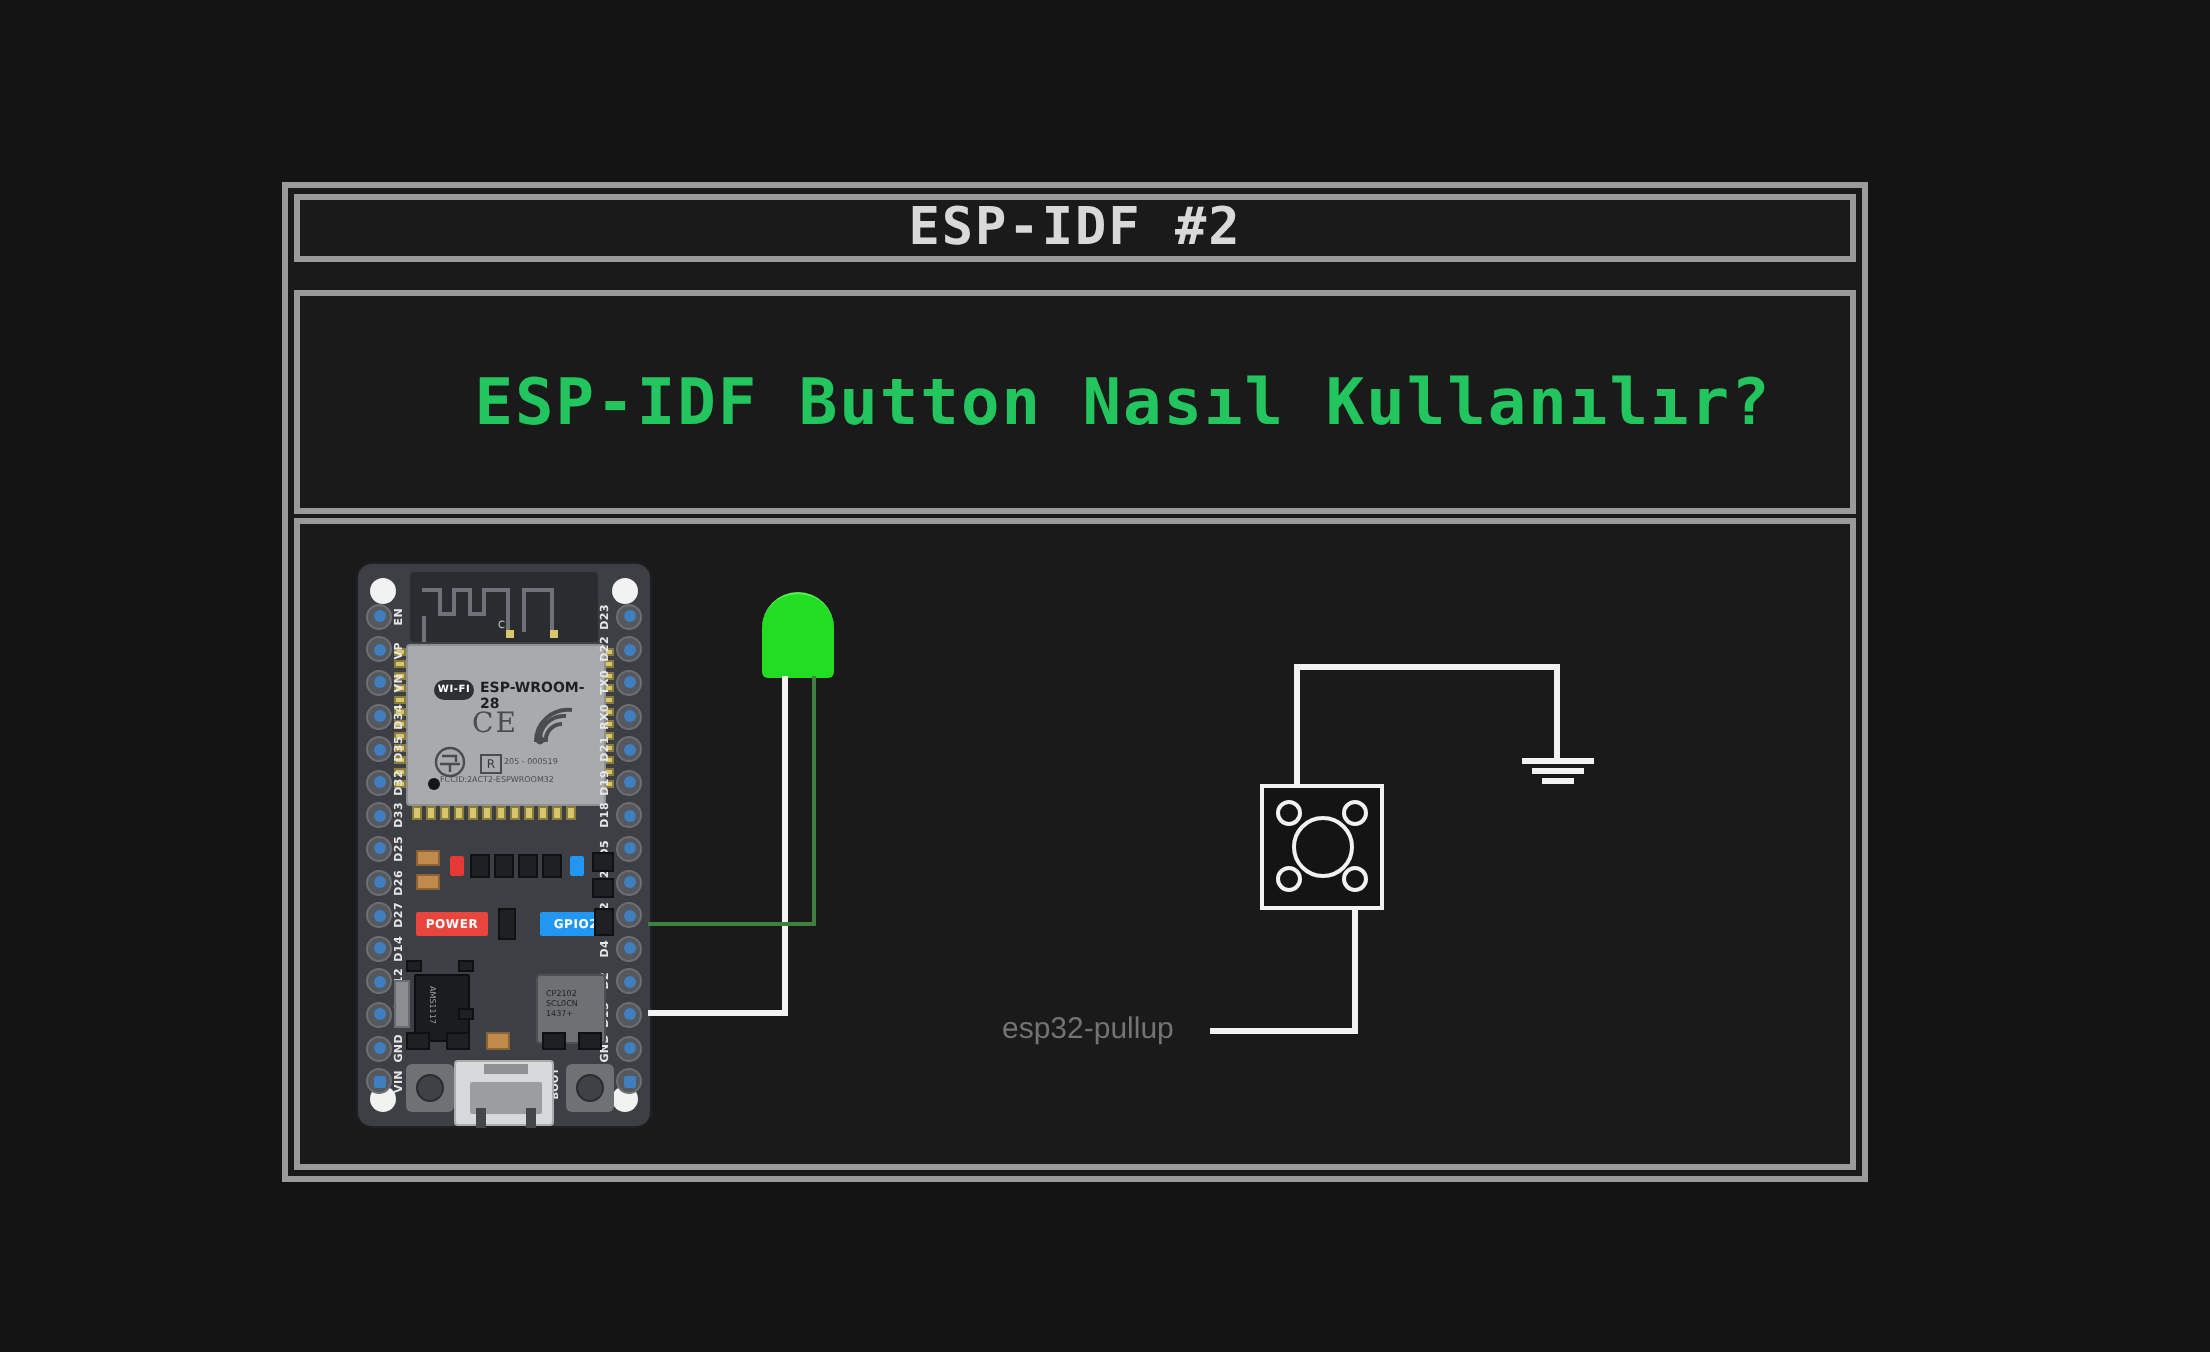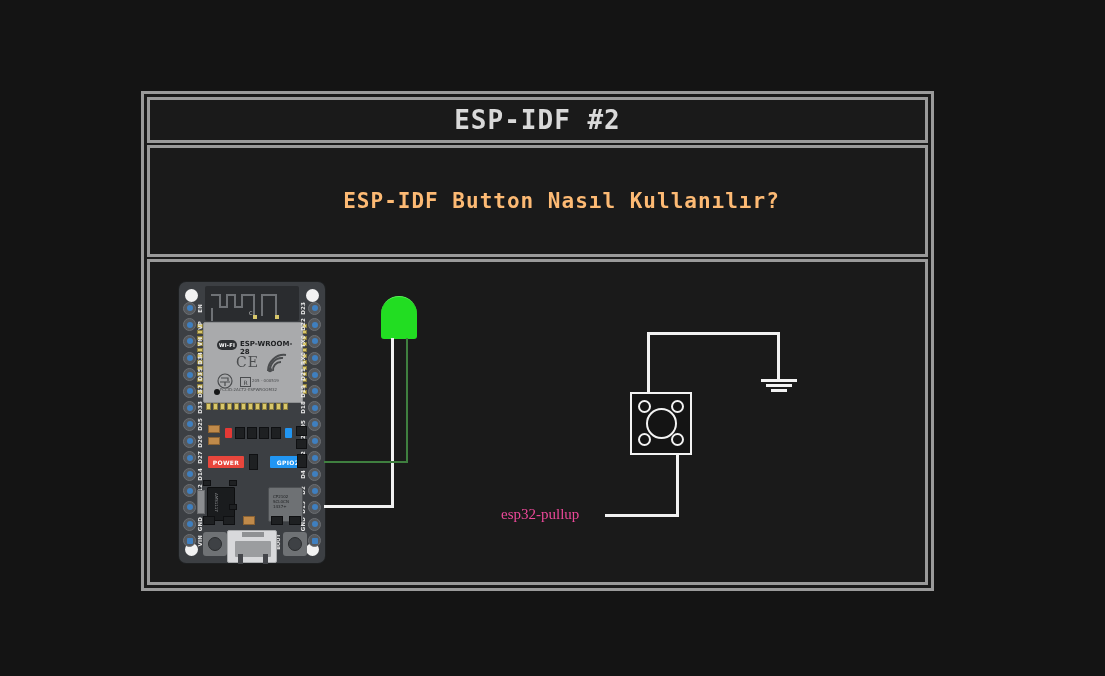--- a/index.html
+++ b/index.html
@@ -19,32 +19,32 @@
     background:#1a1a1a;
     box-sizing:border-box;
   }
   .panel{
     position:absolute;
     border:3px solid #9a9a9a;
     background:#1a1a1a;
     box-sizing:border-box;
     display:flex;align-items:center;justify-content:center;
   }
-  .panel-title{left:147px;top:97px;width:781px;height:46px;}
+  .panel-title{left:147px;top:97px;width:781px;height:34px;}
   .panel-subtitle{left:147px;top:145px;width:781px;height:112px;}
   .panel-body{left:147px;top:259px;width:781px;height:326px;}
 
   .title-text{
     font-family:"DejaVu Sans Mono", monospace;
     font-size:26px;font-weight:bold;color:#d9d9d9;
     letter-spacing:1px;
   }
   .subtitle-text{
     font-family:"DejaVu Sans Mono", monospace;
-    font-size:21px;font-weight:bold;color:#fdba74;
+    font-size:32px;font-weight:bold;color:#22c55e;
     letter-spacing:1px;
     margin-left:48px;
   }
 
   
   .board{
     position:absolute;left:179px;top:282px;
     width:146px;height:281px;
   }
   .board-pcb{
@@ -221,22 +221,22 @@
     position:absolute;width:13px;height:13px;border-radius:50%;
     border:2px solid #f2f2f2;box-sizing:border-box;
   }
   .ts-center{
     position:absolute;left:14px;top:14px;width:31px;height:31px;
     border-radius:50%;border:2px solid #f2f2f2;box-sizing:border-box;
   }
   .gnd-bar{position:absolute;background:#f2f2f2;height:3px;}
   .net-label{
     position:absolute;left:501px;top:506px;
-    font-family:Liberation Serif, serif;
-    font-size:15px;color:#ec4899;
+    font-family:Liberation Sans, sans-serif;
+    font-size:15px;color:#737373;
   }
 </style>
 </head>
 <body>
 
 <div class="stage">
 
   <div class="slide-frame"></div>
 
   <div class="panel panel-title">

